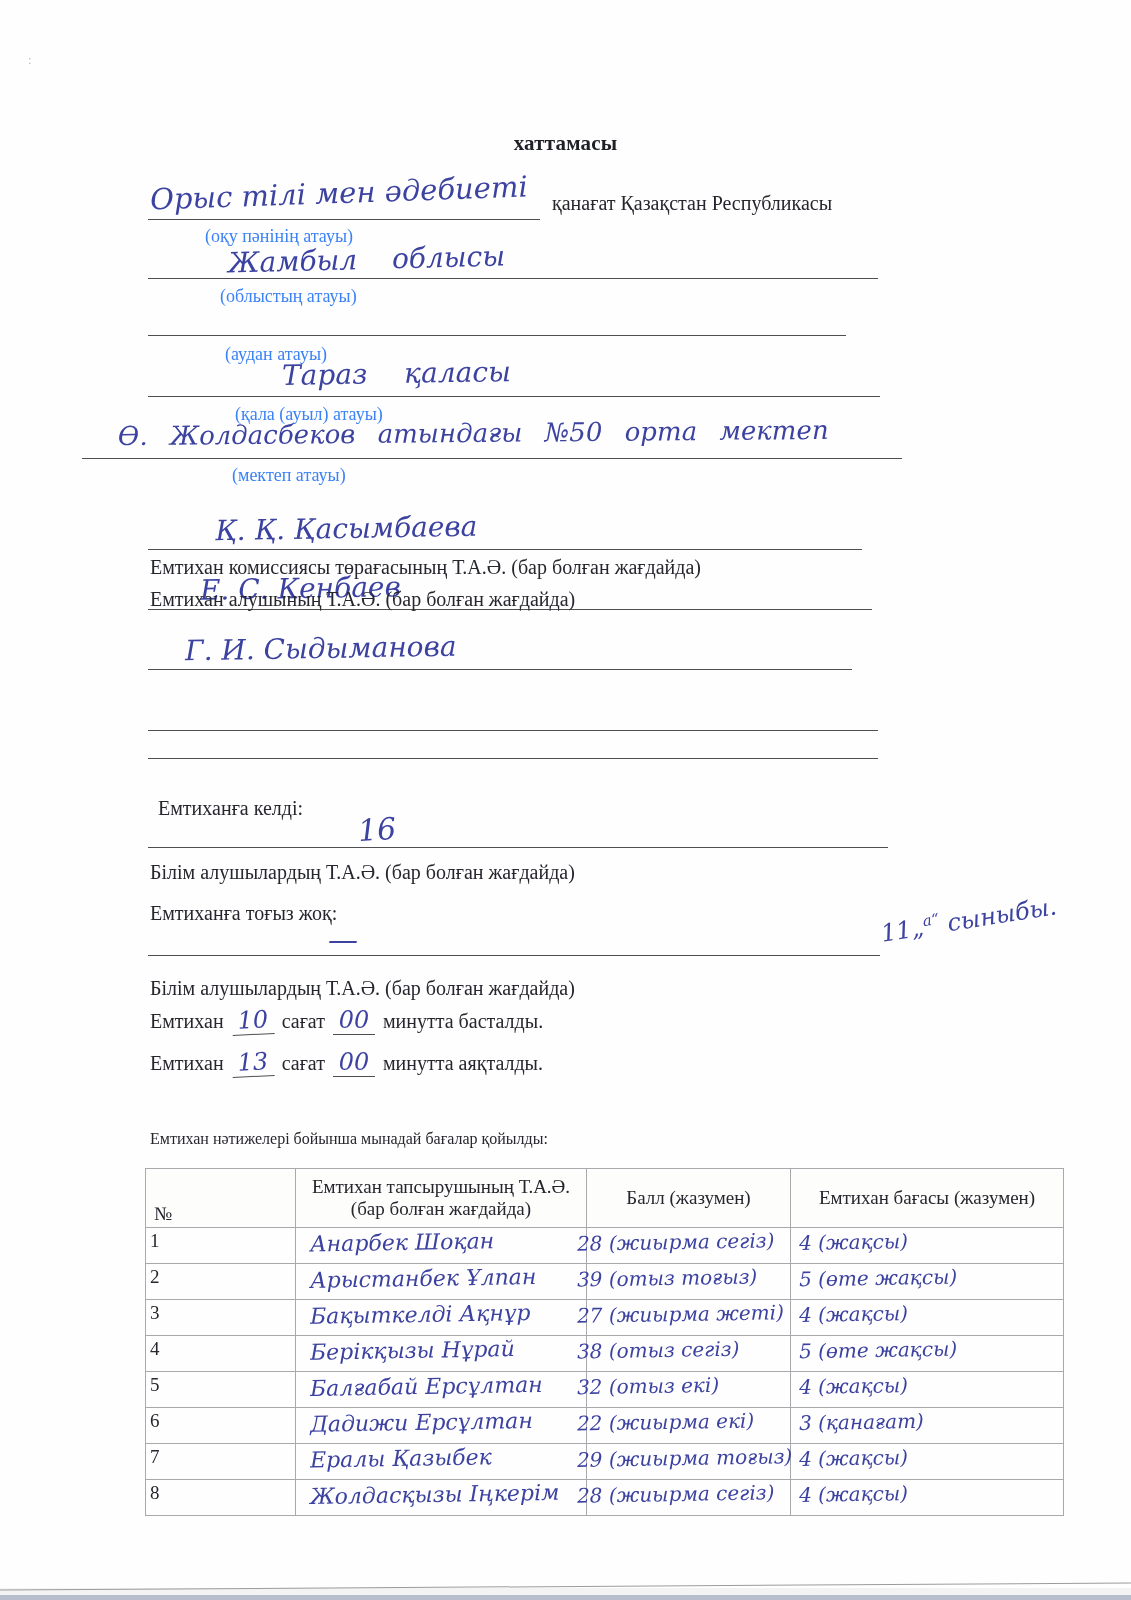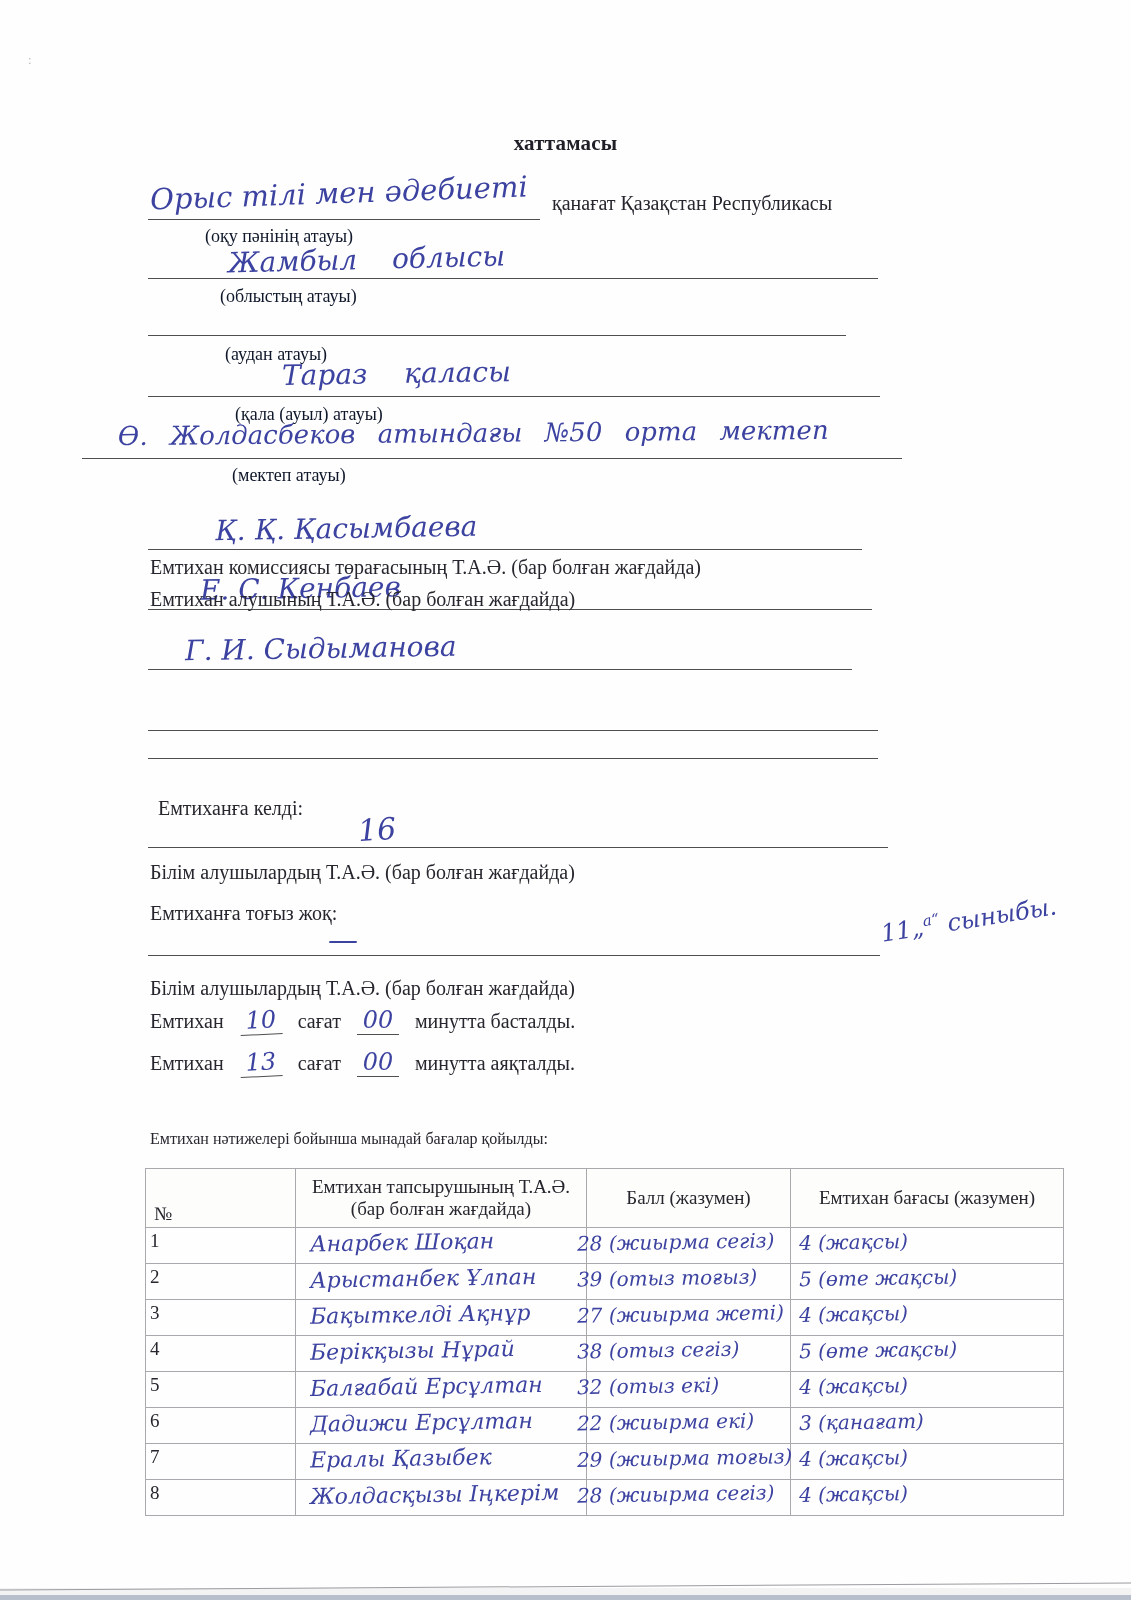--- a/index.html
+++ b/index.html
@@ -11,30 +11,30 @@
     font-family:"Liberation Serif", serif;
     color:#26262e;
   }
   .abs{position:absolute;}
   .title{
     width:1131px;text-align:center;font-weight:bold;font-size:21px;
     letter-spacing:0.2px;color:#1f1f28;
   }
   .underl{border-bottom:1.6px solid #2a2a33;padding-bottom:1px;}
   .label{font-size:20px;color:#26262e;white-space:nowrap;}
-  .caption{font-size:18px;color:#0f172a;white-space:nowrap;}
+  .caption{font-size:18px;color:#3b82f6;white-space:nowrap;}
   .fline{border-bottom:1.5px solid #4f4f52;height:0;}
   .hand{
     font-family:"DejaVu Serif", serif;
     font-style:italic;
     color:#3c42a0;
     white-space:nowrap;
   }
   .hand-lg{font-size:27px;}
-  .time-row{display:flex;align-items:baseline;gap:16px;font-size:20px;}
+  .time-row{display:flex;align-items:baseline;gap:8px;font-size:20px;}
   .time-num{
     font-family:"DejaVu Serif", serif;font-style:italic;color:#3c42a0;
     font-size:24px;min-width:42px;text-align:center;
     border-bottom:1.5px solid #4f4f52;line-height:1;padding-bottom:2px;
   }
   table.results{
     border-collapse:collapse;table-layout:fixed;
     width:918px;
   }
   table.results th, table.results td{

